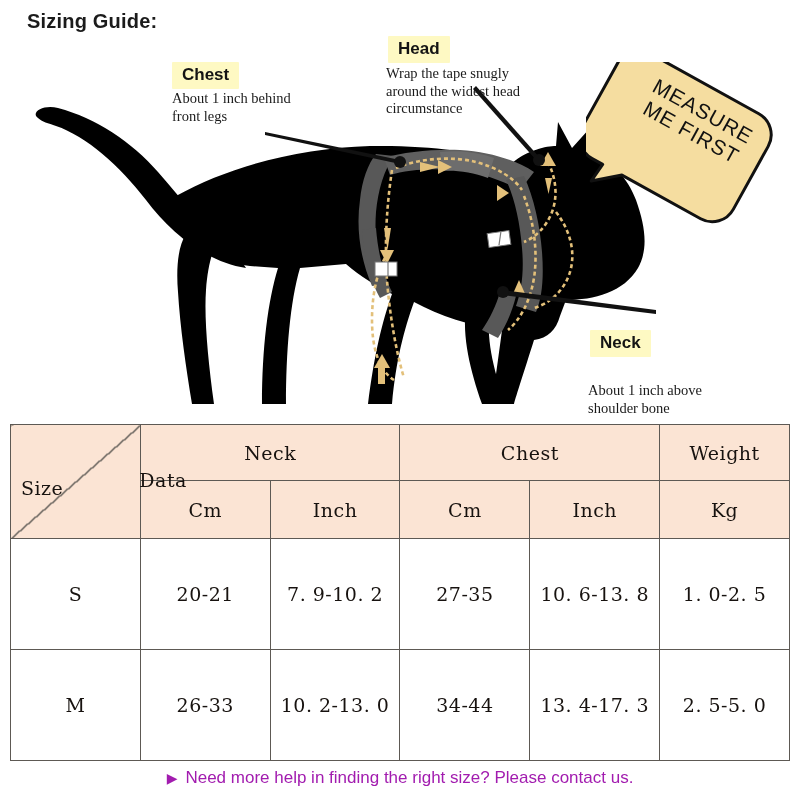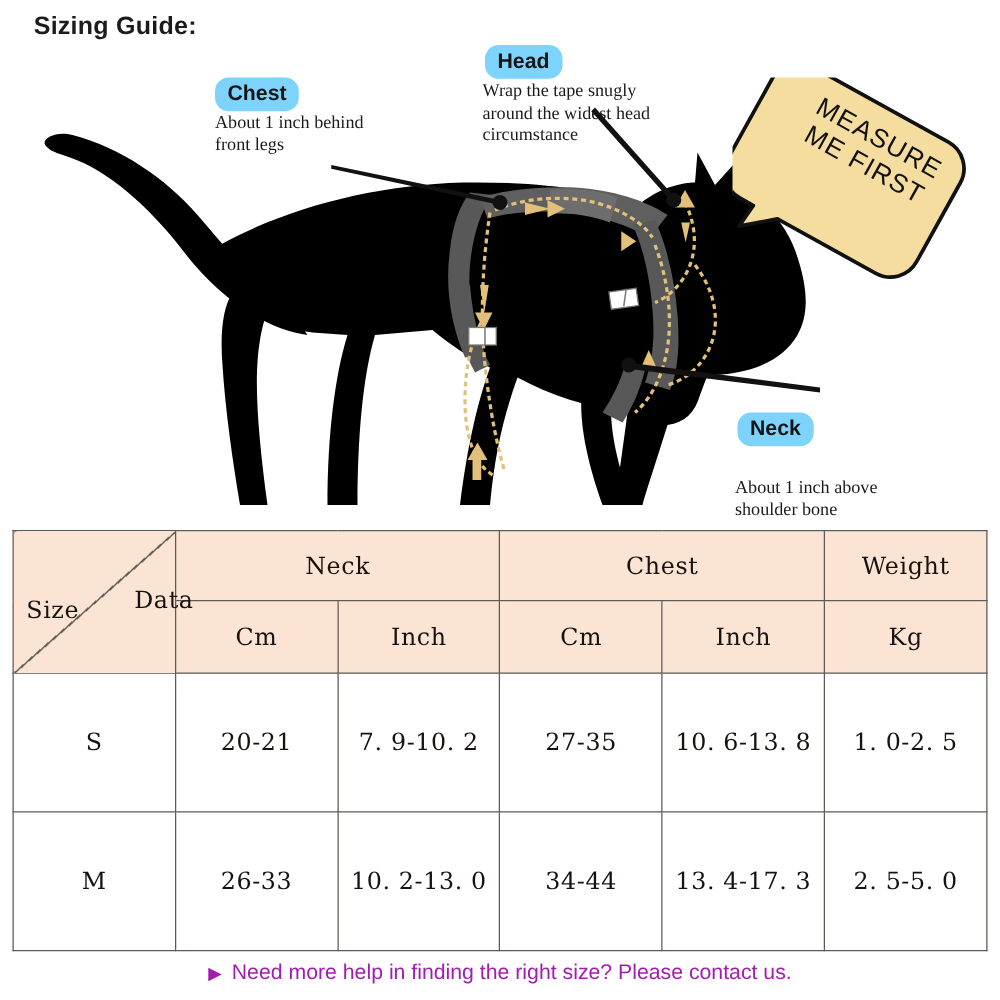--- a/index.html
+++ b/index.html
@@ -19,22 +19,22 @@
     letter-spacing:.2px;
     font-family:"Liberation Sans", sans-serif;
   }
 
   
   .illus{position:absolute;left:0;top:0;width:800px;height:420px;}
 
   
   .badge{
     position:absolute;
-    background:#7dd3fc;
-    border-radius:11px;
+    background:#fef9c3;
+    border-radius:1px;
     font-weight:700;
     font-size:17px;
     color:#141414;
     padding:3px 10px 4px 10px;
     line-height:1.15;
     white-space:nowrap;
   }
   .callout-text{
     position:absolute;
     font-size:14.5px;
@@ -292,21 +292,21 @@
     <div class="bubble-text">MEASURE
 ME FIRST</div>
   </div>
 
   <table id="sizing-table">
     <thead>
       <tr class="h-group">
         <td rowspan="2" class="corner-cell">
           <div class="corner-label" style="display: flex; justify-content: space-between; padding: 0px 10px;">
             <span style="transform: translateY(6px);">Size</span>
-            <span style="transform: translateY(-2px);">Data</span>
+            <span style="transform: translateY(-2px); margin-left: 32px;">Data</span>
           </div>
         </td>
         <td colspan="2">Neck</td>
         <td colspan="2">Chest</td>
         <td>Weight</td>
       </tr>
       <tr class="h-unit">
         <td>Cm</td>
         <td>Inch</td>
         <td>Cm</td>

